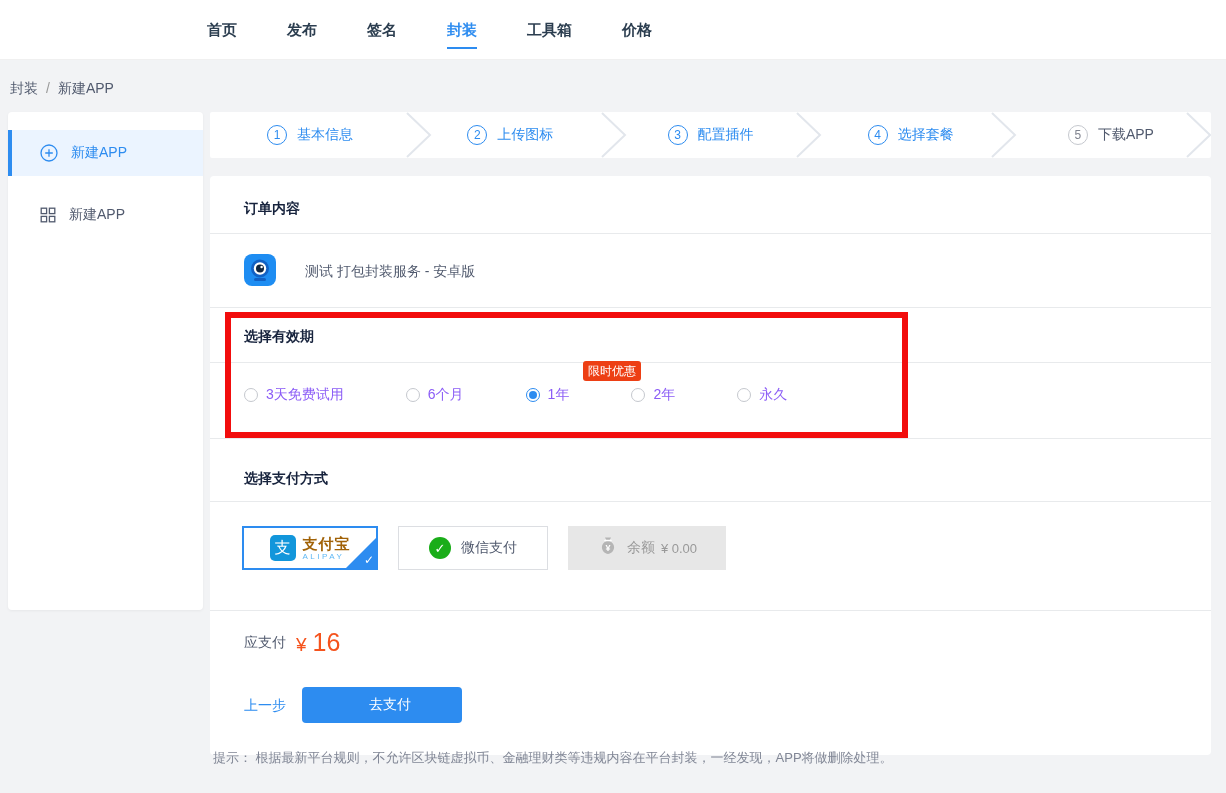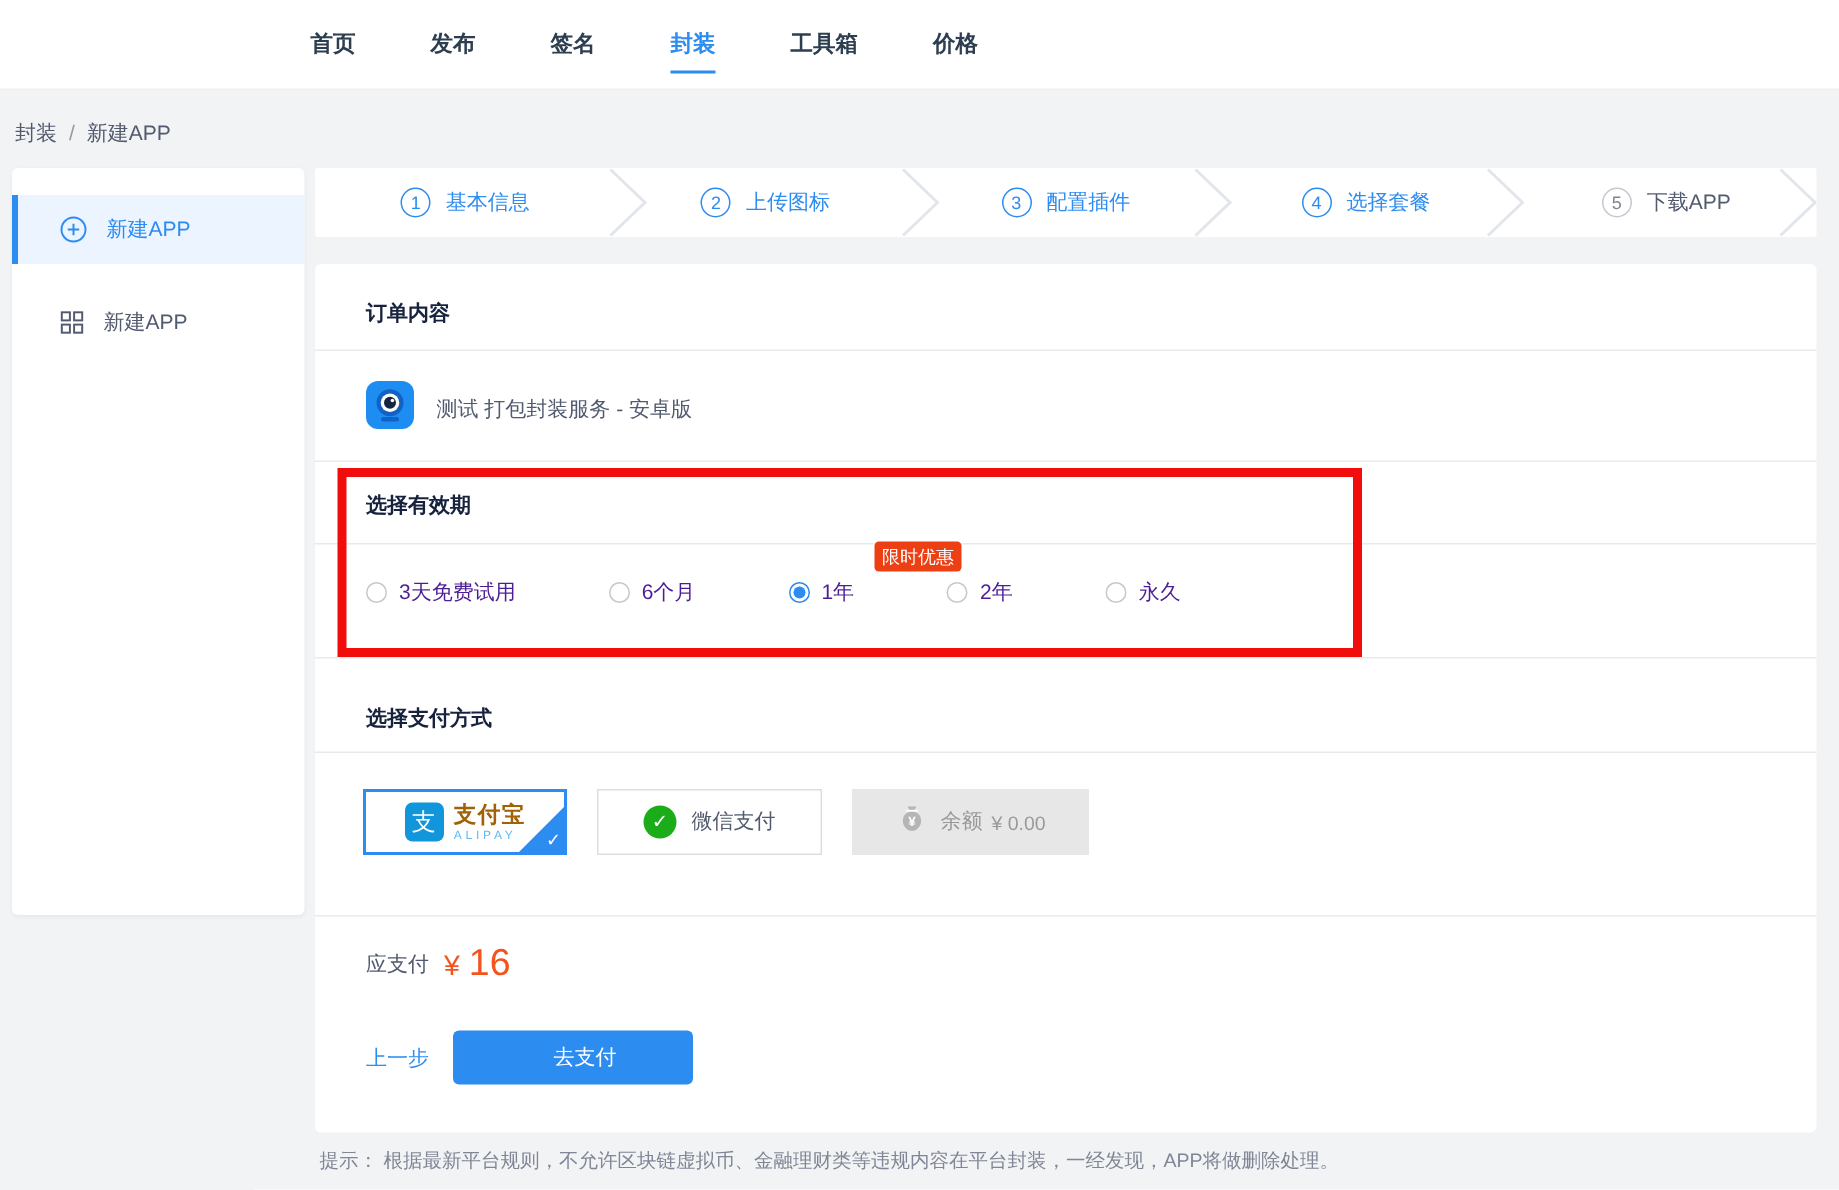--- a/index.html
+++ b/index.html
@@ -42,25 +42,25 @@
   .step.todo .num { border-color: #c5c8ce; color: #80848f; }
   .chev { position: absolute; top: 0; }
 
   
   .main-card { position: absolute; left: 210px; top: 176px; width: 1001px; height: 579px;
                background: #fff; border-radius: 4px; }
   .hr { position: absolute; left: 0; right: 0; height: 1px; background: #e8eaec; }
   .sec-title { position: absolute; left: 34px; font-size: 14px; color: #17233d; font-weight: bold; }
 
   .app-row { position: absolute; top: 78px; left: 34px; display: flex; align-items: center; }
-  .app-name { margin-left: 15px; font-size: 14px; color: #515a6e; }
+  .app-name { margin-left: 29px; font-size: 14px; color: #515a6e; }
 
   .radio-row { position: absolute; top: 210px; left: 34px; display: flex; align-items: center; }
   .radio-opt { display: flex; align-items: center; margin-right: 62px; font-size: 14px;
-               color: #4c1d95; cursor: pointer; text-align: right; }
+               color: #8b5cf6; cursor: pointer; text-align: right; }
   .rb { width: 14px; height: 14px; border-radius: 50%; border: 1px solid #c5c8ce; background: #fff;
         margin-right: 8px; position: relative; }
   .radio-opt.selected .rb { border-color: #2d8cf0; }
   .radio-opt.selected .rb::after { content: ""; position: absolute; left: 2px; top: 2px; width: 8px;
                                    height: 8px; border-radius: 50%; background: #2d8cf0; }
   .promo-badge { position: absolute; left: 373px; top: 185px; background: #ed3f14; color: #fff;
                  font-size: 12px; line-height: 20px; padding: 0 5px; border-radius: 3px; z-index: 6; }
 
   .pay-row { position: absolute; top: 350px; left: 32px; display: flex; align-items: center; }
   .pay-card { height: 44px; display: flex; align-items: center; justify-content: center;
@@ -92,21 +92,21 @@
 
   .prev-link { position: absolute; left: 34px; top: 511px; line-height: 36px; font-size: 14px;
                color: #2d8cf0; cursor: pointer; }
   .pay-btn { position: absolute; left: 92px; top: 511px; width: 160px; height: 36px; background: #2d8cf0;
              color: #fff; font-size: 14px; border: none; border-radius: 4px; cursor: pointer; padding-left: 16px; }
 
   
   .annotation { position: absolute; left: 225px; top: 312px; width: 683px; height: 126px;
                 border: 6px solid #f20d0d; z-index: 5; pointer-events: none; }
 
-  .tip { position: absolute; left: 213px; top: 765px; font-size: 13px; color: #808695; }
+  .tip { position: absolute; left: 213px; top: 749px; font-size: 13px; color: #808695; }
 </style>
 </head>
 <body>
 
 <div class="header">
   <div class="nav">
     <div class="nav-item">首页</div>
     <div class="nav-item">发布</div>
     <div class="nav-item">签名</div>
     <div class="nav-item active">封装</div>

